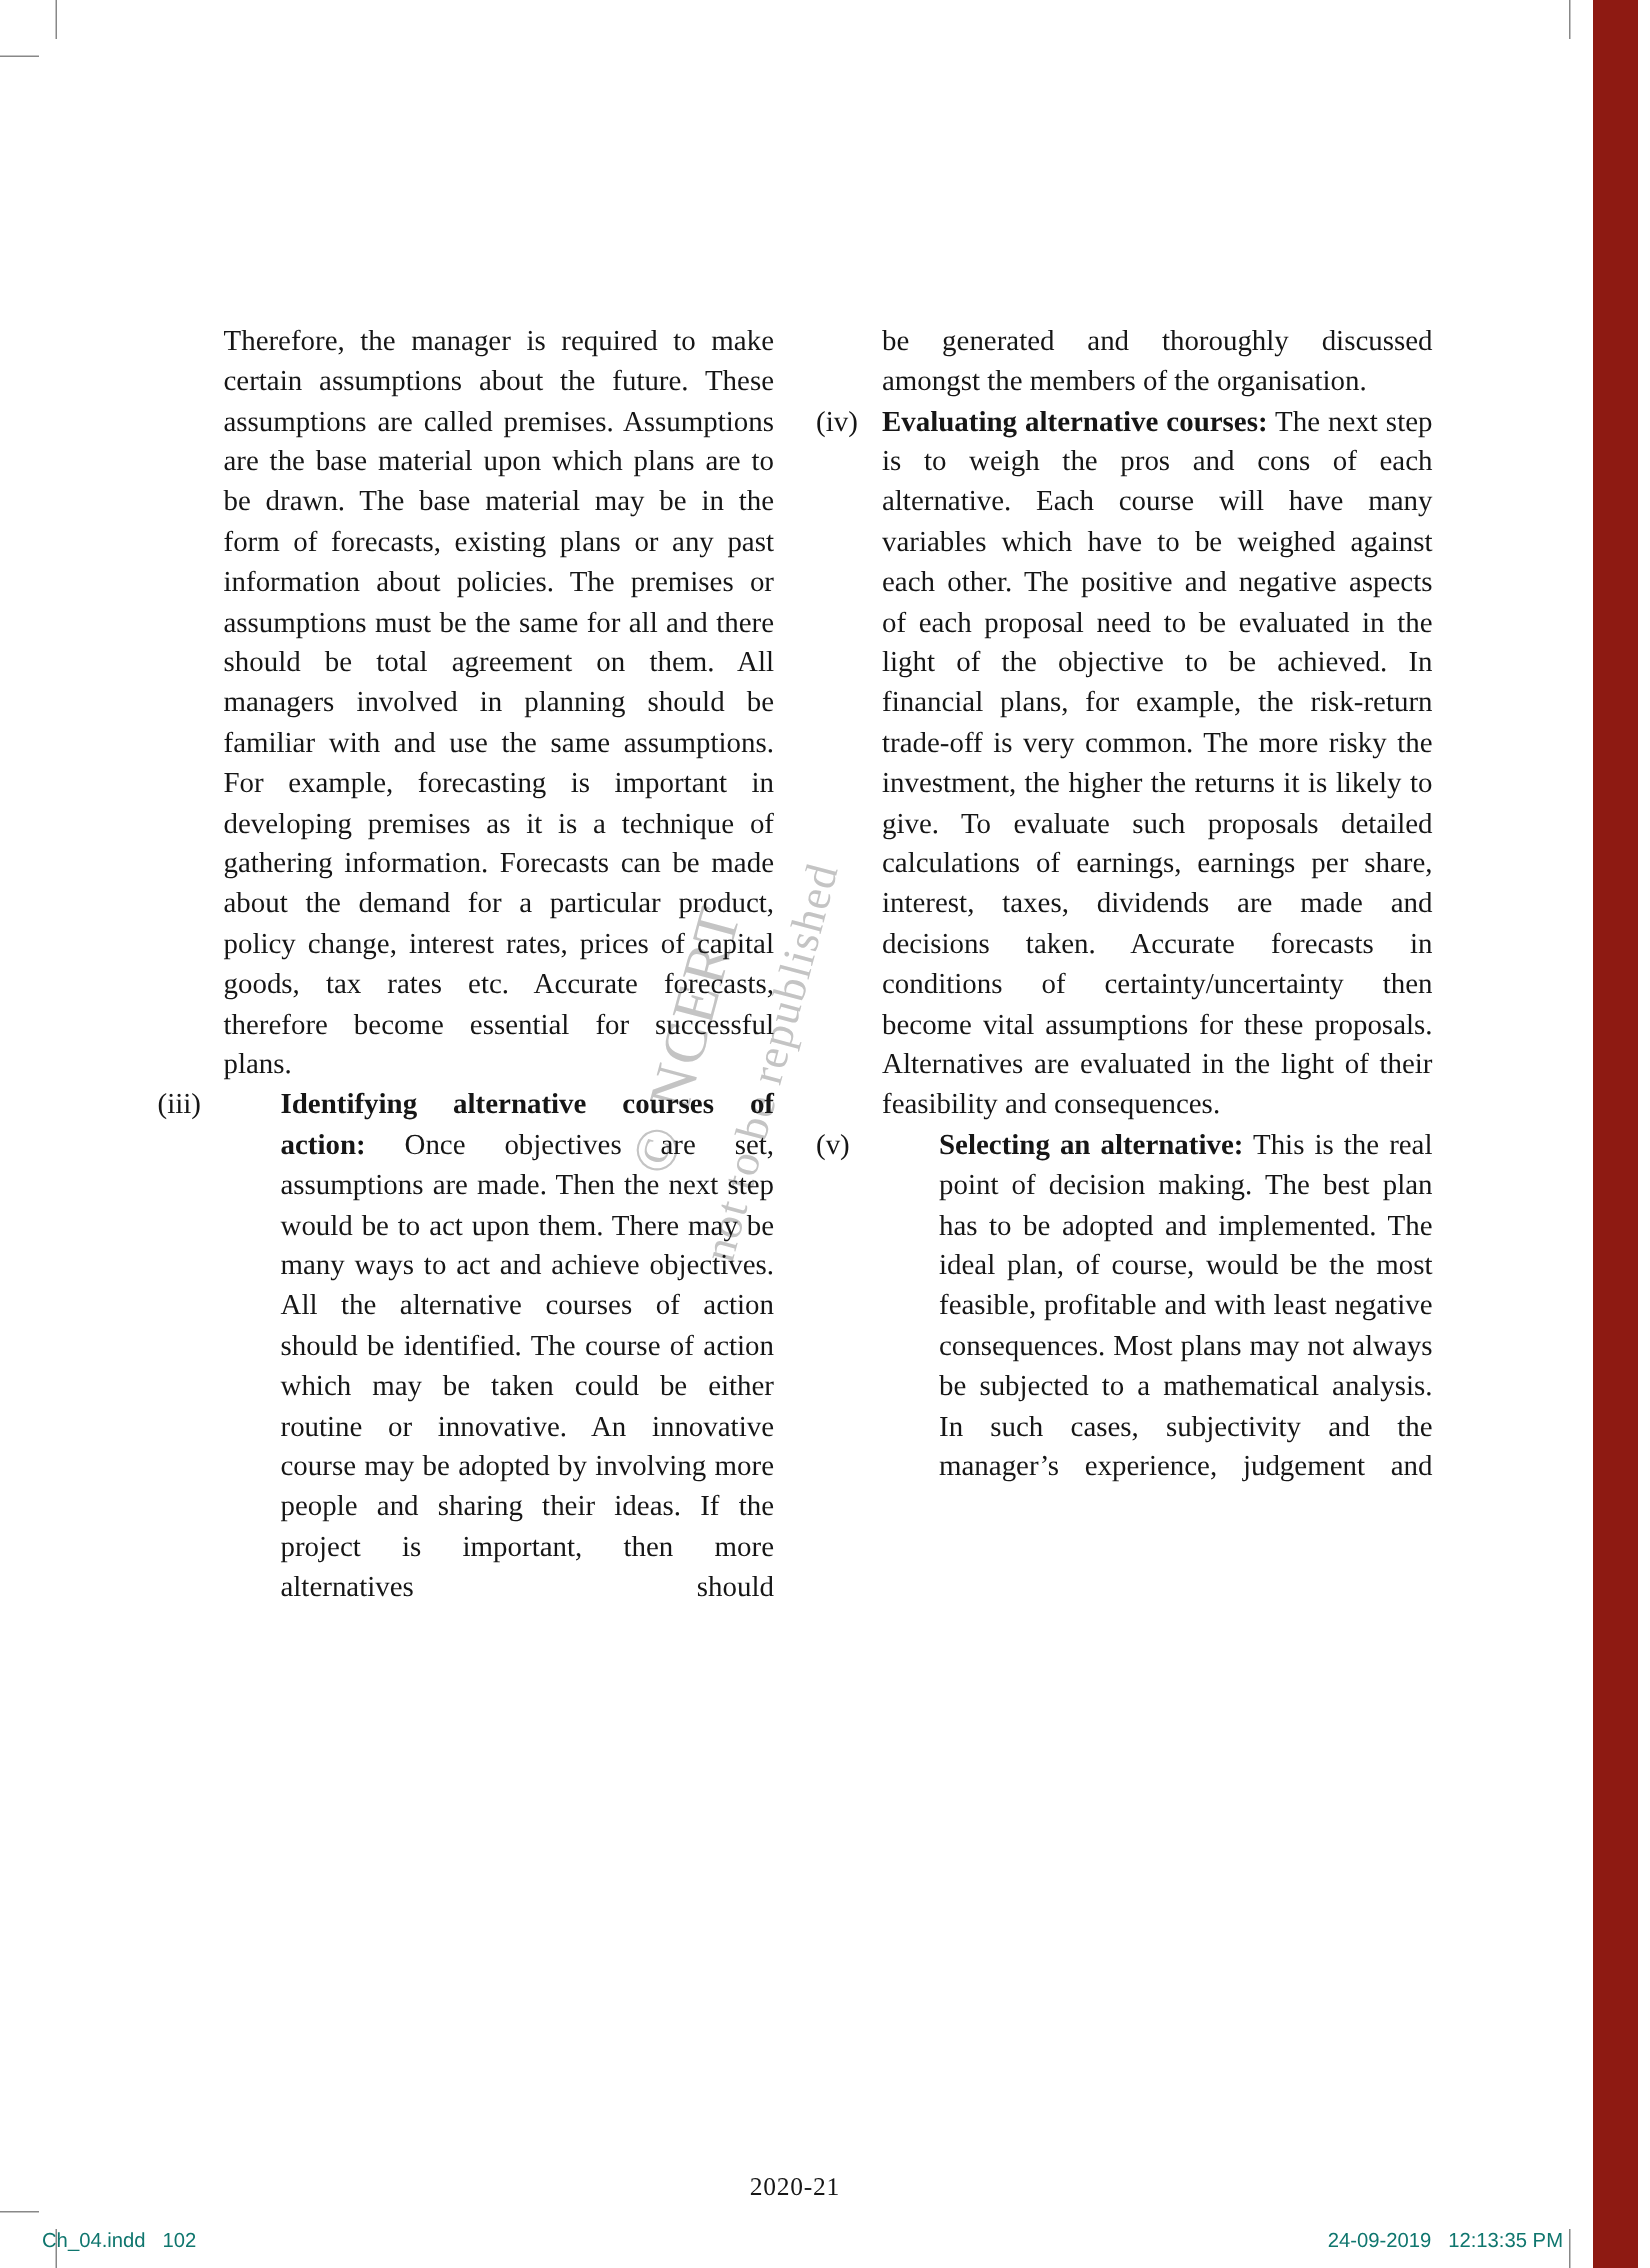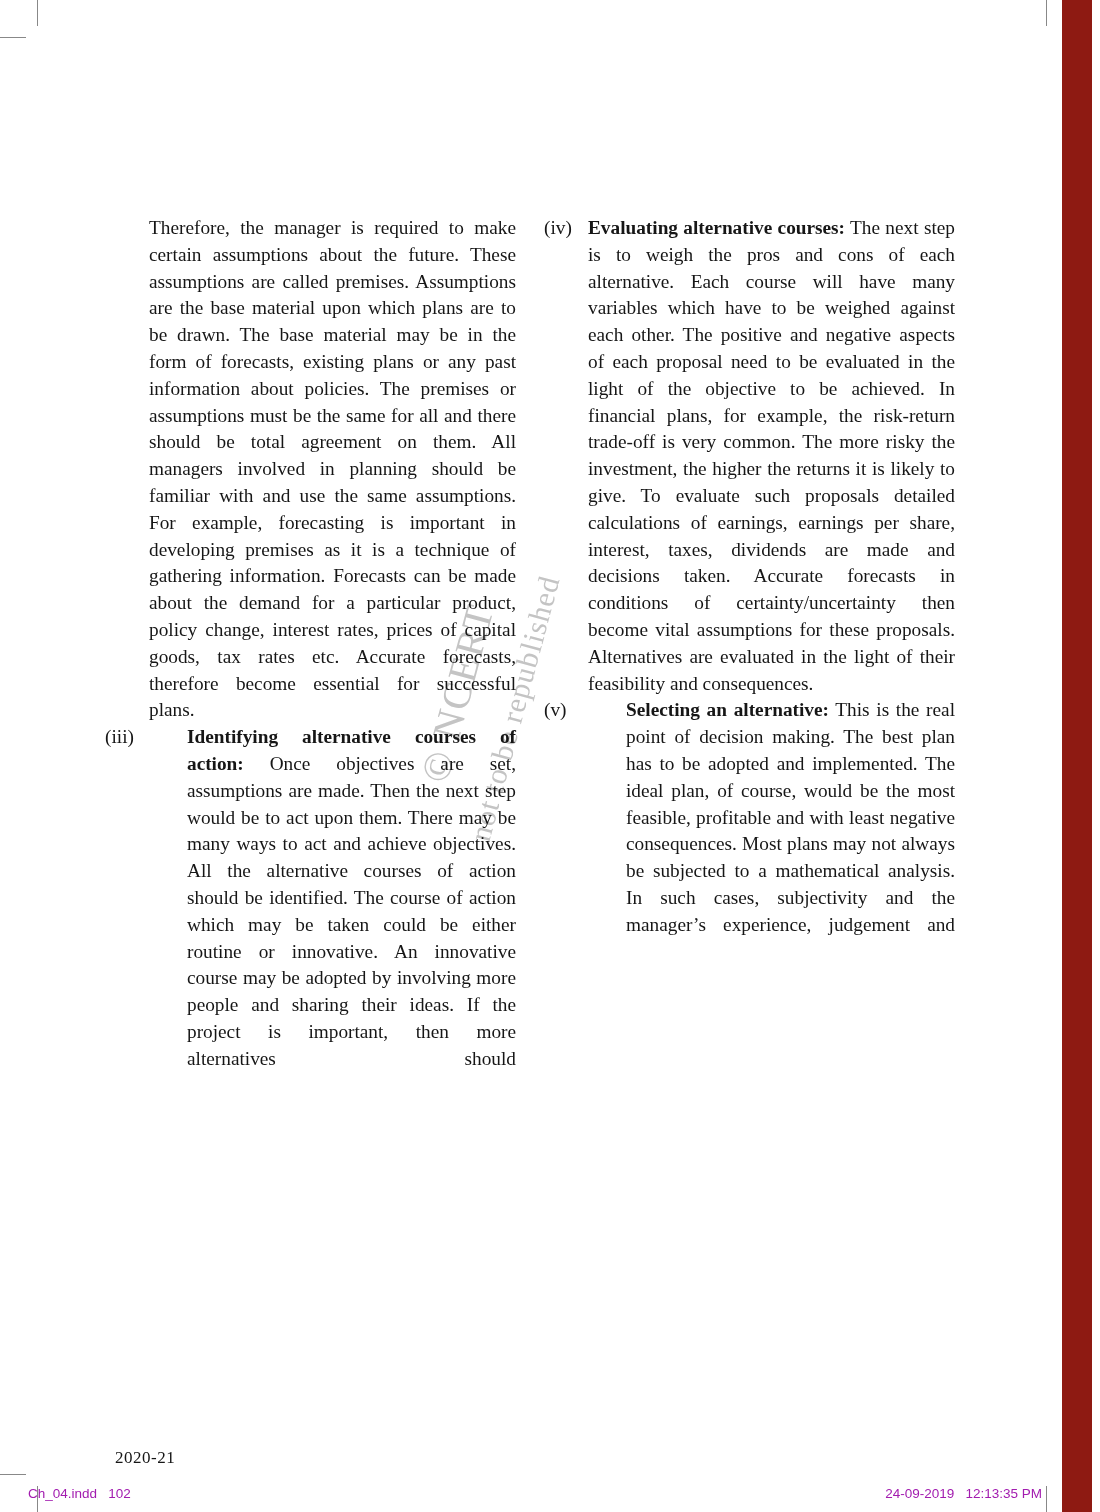--- a/index.html
+++ b/index.html
@@ -89,39 +89,39 @@
     position: absolute;
     left: -44px;
     top: 0;
     text-align: left;
   }
   .cont { text-align-last: justify; margin-left: 38px; }
   b, .bold { font-weight: bold; }
 
   .year-footer {
     position: absolute;
-    left: 115px;
+    left: 105px;
     top: 1448px;
     width: 850px;
-    text-align: left;
+    text-align: center;
     font-size: 17px;
     letter-spacing: .5px;
     z-index: 1;
   }
 
   .print-info {
     position: absolute;
     left: 28px;
     top: 1486px;
     width: 1014px;
     display: flex;
     justify-content: space-between;
     font-family: "Liberation Sans", sans-serif;
     font-size: 13.5px;
-    color: #a21caf;
+    color: #0f766e;
     z-index: 3;
   }
   .print-info span { white-space: pre; }
 </style>
 </head>
 <body>
 
 <div class="page">
 
   <div class="crop v tl-v"></div>
@@ -145,20 +145,21 @@
 
       <div class="col">
         <p class="para">Therefore, the manager is required to make certain assumptions about the future. These assumptions are called premises. Assumptions are the base material upon which plans are to be drawn. The base material may be in the form of forecasts, existing plans or any past information about policies. The premises or assumptions must be the same for all and there should be total agreement on them. All managers involved in planning should be familiar with and use the same assumptions. For example, forecasting is important in developing premises as it is a technique of gathering information. Forecasts can be made about the demand for a particular product, policy change, interest rates, prices of capital goods, tax rates etc. Accurate forecasts, therefore become essential for successful plans.</p>
         <div class="item">
           <span class="marker">(iii)</span>
           <p class="para cont"><b>Identifying alternative courses of action:</b> <span>Once objectives are set, assumptions are made. Then the next step would be to act upon them. There may be many ways to act and achieve objectives. All the alternative courses of action should be identified. The course of action which may be taken could be either routine or innovative. An innovative course may be adopted by involving more people and sharing their ideas. If the project is important, then more alternatives should</span></p>
         </div>
       </div>
 
       <div class="col">
+        <p class="para">be generated and thoroughly discussed amongst the members of the organisation.</p>
         <div class="item">
           <span class="marker">(iv)</span>
           <p class="para"><b>Evaluating alternative courses:</b> <span>The next step is to weigh the pros and cons of each alternative. Each course will have many variables which have to be weighed against each other. The positive and negative aspects of each proposal need to be evaluated in the light of the objective to be achieved. In financial plans, for example, the risk-return trade-off is very common. The more risky the investment, the higher the returns it is likely to give. To evaluate such proposals detailed calculations of earnings, earnings per share, interest, taxes, dividends are made and decisions taken. Accurate forecasts in conditions of certainty/uncertainty then become vital assumptions for these proposals. Alternatives are evaluated in the light of their feasibility and consequences.</span></p>
         </div>
         <div class="item">
           <span class="marker">(v)</span>
           <p class="para cont"><b>Selecting an alternative:</b> <span>This is the real point of decision making. The best plan has to be adopted and implemented. The ideal plan, of course, would be the most feasible, profitable and with least negative consequences. Most plans may not always be subjected to a mathematical analysis. In such cases, subjectivity and the manager’s experience, judgement and</span></p>
         </div>
       </div>
 

